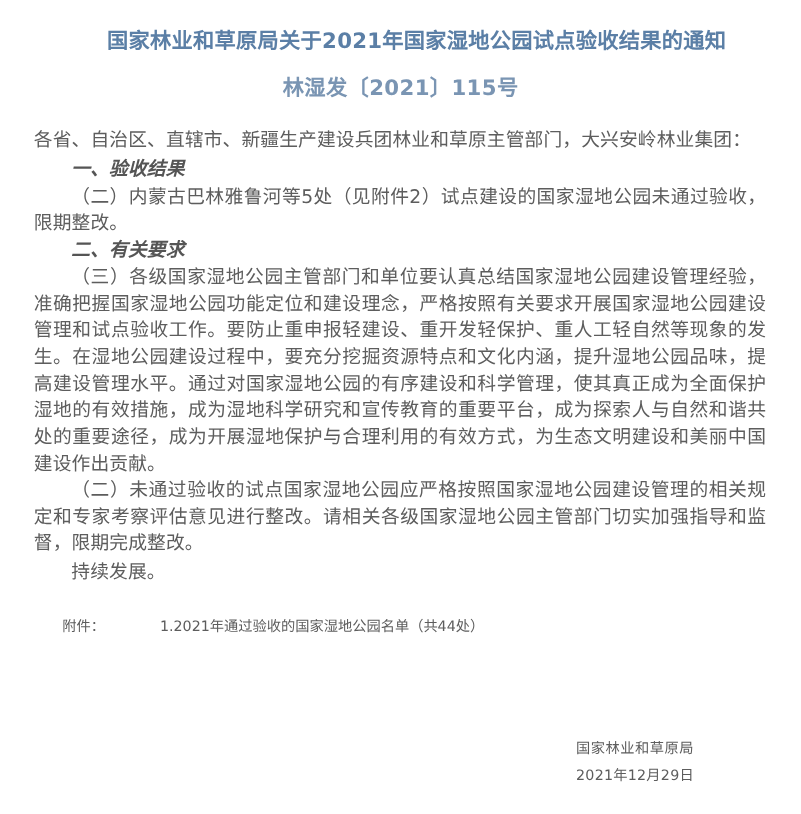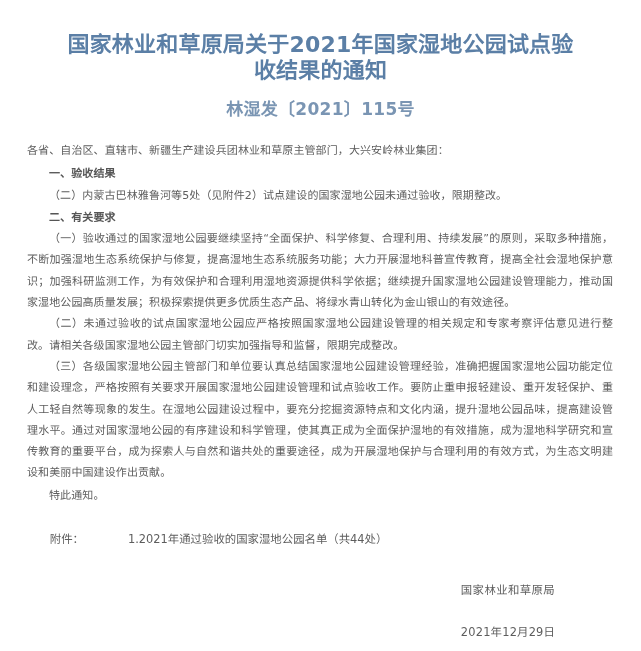--- a/index.html
+++ b/index.html
@@ -20,23 +20,23 @@
     position: relative;
     width: 641px;
     height: 651px;
     background: #ffffff;
     box-sizing: border-box;
     padding: 0;
   }
   
   .doc-title {
     margin: 0;
-    padding: 32px 60px 0 60px;
-    text-align: center;
-    font-size: 22px;
+    padding: 20px 60px 0 60px;
+    text-align: right;
+    font-size: 17px;
     line-height: 26px;
     font-weight: bold;
     color: #5b7fa6;
     letter-spacing: 0.2px;
   }
   .doc-number {
     margin: 0;
     padding: 16px 0 0 0;
     text-align: center;
     font-size: 17px;
@@ -44,38 +44,39 @@
     font-weight: bold;
     color: #7a95b3;
     letter-spacing: 0.3px;
   }
   
   .body-wrap {
     padding: 22px 28px 0 27px;
   }
   p.line {
     margin: 0;
-    font-size: 11px;
+    font-size: 15px;
     line-height: 21.3px;
     color: #5d5d5d;
     text-align: justify;
     text-justify: inter-ideograph;
     letter-spacing: 0.1px;
   }
   p.addressee {
     margin-bottom: 2px;
   }
   p.indent {
     text-indent: 2em;
   }
   p.section-head {
     text-indent: 2em;
     font-weight: bold;
     color: #555555;
     margin-top: 1px;
+    font-style: italic;
   }
   p.gap-top {
     margin-top: 1px;
   }
   
   .attachments {
     padding: 22px 28px 0 27px;
   }
   .attach-row {
     display: flex;
@@ -93,53 +94,52 @@
     width: 4.2em;
     flex: none;
   }
   .attach-text {
     white-space: nowrap;
   }
   
   .signature {
     position: absolute;
     right: 38px;
-    bottom: 8px;
+    bottom: 20px;
     text-align: center;
     font-size: 11.4px;
     line-height: 22px;
     color: #5d5d5d;
     width: 190px;
   }
   .sig-org { letter-spacing: 0.4px; }
-  .sig-date { letter-spacing: 0.2px; margin-top: 20px; }
+  .sig-date { letter-spacing: 0.2px; }
 </style>
 </head>
 <body>
 
 <div class="page">
 
   <h1 class="doc-title">国家林业和草原局关于2021年国家湿地公园试点验收结果的通知</h1>
 
   <p class="doc-number">林湿发〔2021〕115号</p>
 
   <div class="body-wrap">
 
     <p class="line addressee">各省、自治区、直辖市、新疆生产建设兵团林业和草原主管部门，大兴安岭林业集团：</p>
 
 
     <p class="line section-head">一、验收结果</p>
     <p class="line indent">（二）内蒙古巴林雅鲁河等5处（见附件2）试点建设的国家湿地公园未通过验收，限期整改。</p>
 
     <p class="line section-head">二、有关要求</p>
-    <p class="line indent">（一）验收通过的国家湿地公园要继续坚持“全面保护、科学修复、合理利用、持续发展”的原则，采取多种措施，不断加强湿地生态系统保护与修复，提高湿地生态系统服务功能；大力开展湿地科普宣传教育，提高全社会湿地保护意识；加强科研监测工作，为有效保护和合理利用湿地资源提供科学依据；继续提升国家湿地公园建设管理能力，推动国家湿地公园高质量发展；积极探索提供更多优质生态产品、将绿水青山转化为金山银山的有效途径。</p>
+    <p class="line indent">（三）各级国家湿地公园主管部门和单位要认真总结国家湿地公园建设管理经验，准确把握国家湿地公园功能定位和建设理念，严格按照有关要求开展国家湿地公园建设管理和试点验收工作。要防止重申报轻建设、重开发轻保护、重人工轻自然等现象的发生。在湿地公园建设过程中，要充分挖掘资源特点和文化内涵，提升湿地公园品味，提高建设管理水平。通过对国家湿地公园的有序建设和科学管理，使其真正成为全面保护湿地的有效措施，成为湿地科学研究和宣传教育的重要平台，成为探索人与自然和谐共处的重要途径，成为开展湿地保护与合理利用的有效方式，为生态文明建设和美丽中国建设作出贡献。</p>
     <p class="line indent">（二）未通过验收的试点国家湿地公园应严格按照国家湿地公园建设管理的相关规定和专家考察评估意见进行整改。请相关各级国家湿地公园主管部门切实加强指导和监督，限期完成整改。</p>
-    <p class="line indent">（三）各级国家湿地公园主管部门和单位要认真总结国家湿地公园建设管理经验，准确把握国家湿地公园功能定位和建设理念，严格按照有关要求开展国家湿地公园建设管理和试点验收工作。要防止重申报轻建设、重开发轻保护、重人工轻自然等现象的发生。在湿地公园建设过程中，要充分挖掘资源特点和文化内涵，提升湿地公园品味，提高建设管理水平。通过对国家湿地公园的有序建设和科学管理，使其真正成为全面保护湿地的有效措施，成为湿地科学研究和宣传教育的重要平台，成为探索人与自然和谐共处的重要途径，成为开展湿地保护与合理利用的有效方式，为生态文明建设和美丽中国建设作出贡献。</p>
 
-    <p class="line indent gap-top">特此通知。</p>
+    <p class="line indent gap-top">持续发展。</p>
   </div>
 
   <div class="attachments">
     <div class="attach-row">
       <span class="attach-label">附件：</span>
       <span class="attach-text">1.2021年通过验收的国家湿地公园名单（共44处）</span>
     </div>
   </div>
 
   <div class="signature">

